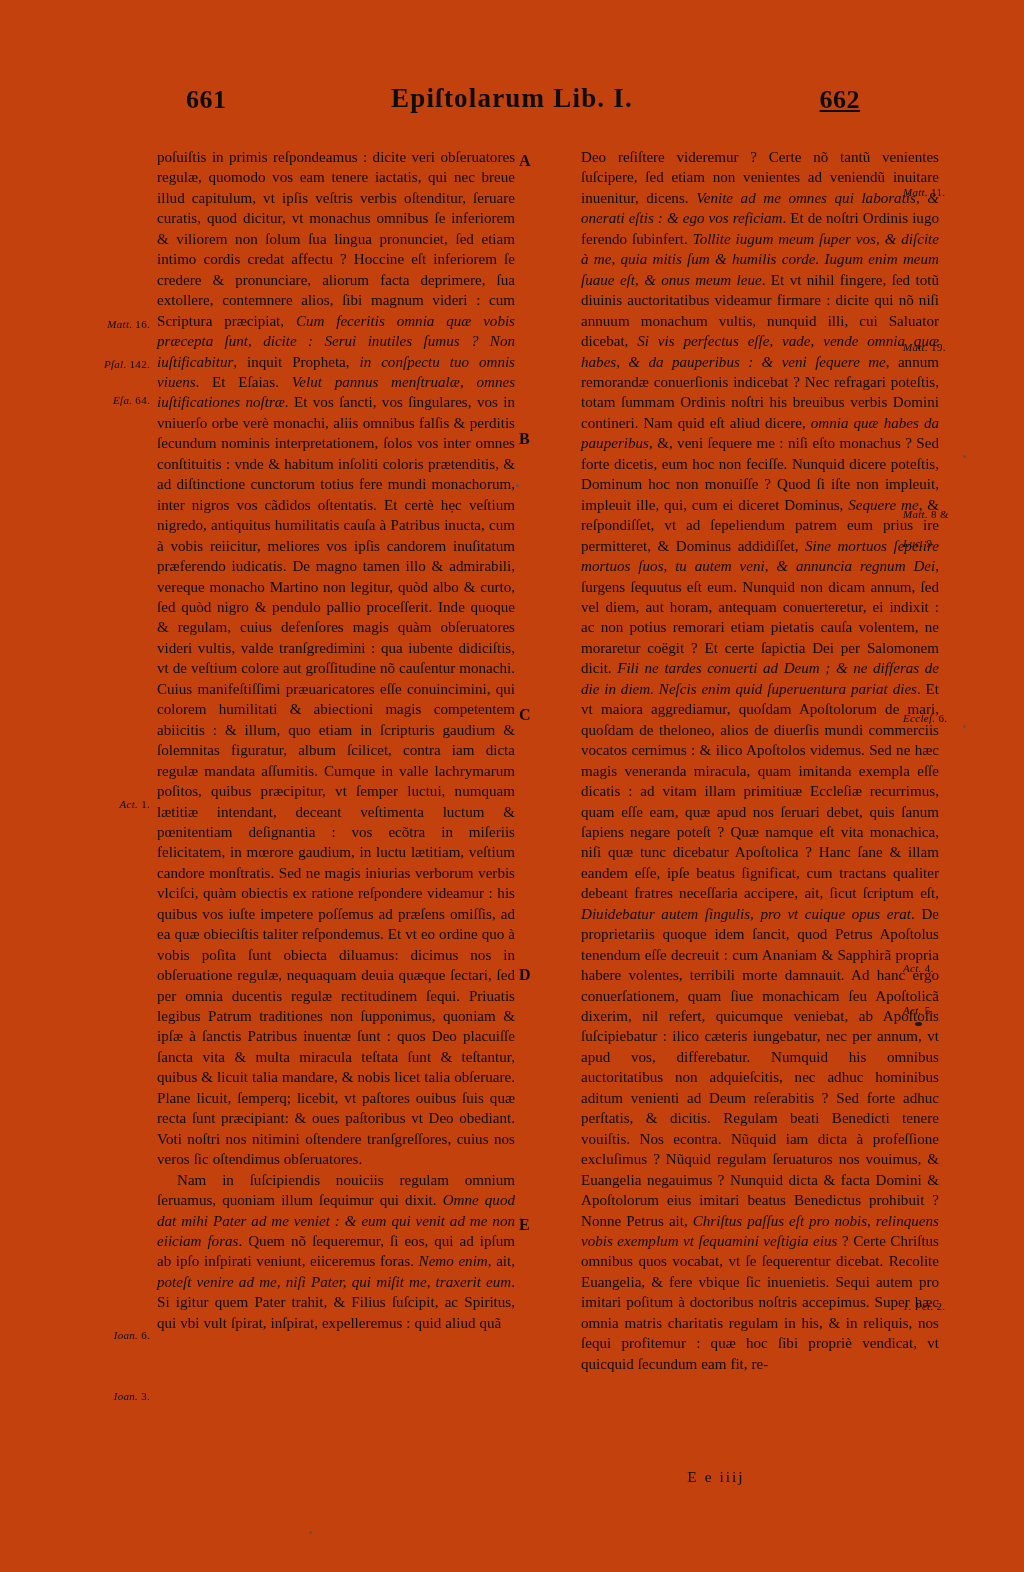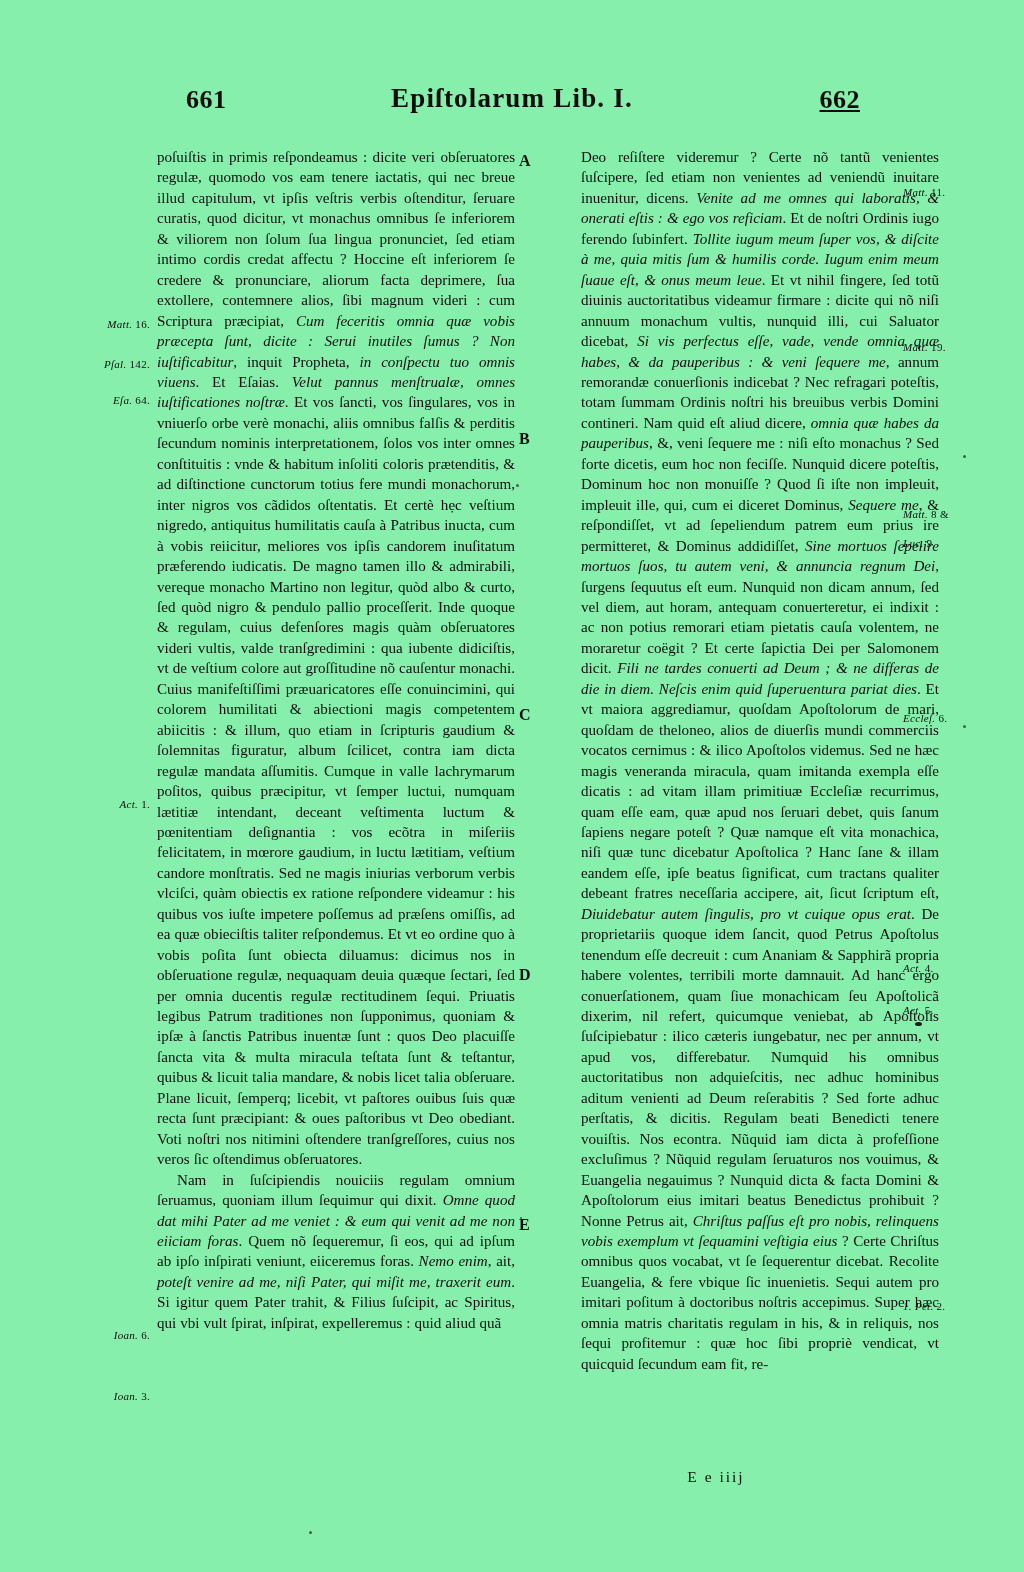--- a/index.html
+++ b/index.html
@@ -6,21 +6,21 @@
   body{
     width:1024px;height:1572px;
     background:#ffffff;
     font-family:"Liberation Serif", serif;
     color:#0d0d0d;
     position:relative;
     overflow:hidden;
   }
   .page{
     position:absolute;inset:0;
-    background:#86efac;
+    background:#c2410c;
   }
   
   .head{
     position:absolute;left:0;right:0;top:85px;height:40px;
   }
   .folio-left{
     position:absolute;left:186px;top:0;
     font-size:26px;font-weight:bold;letter-spacing:.5px;
   }
   .head-title{

